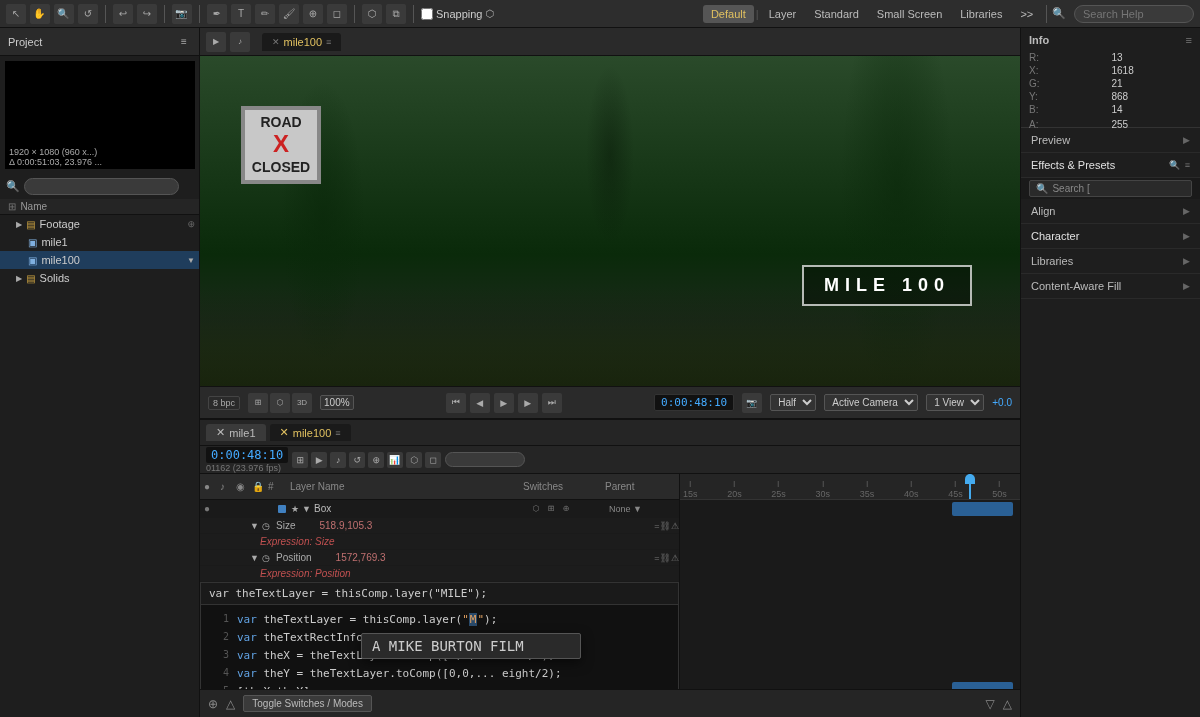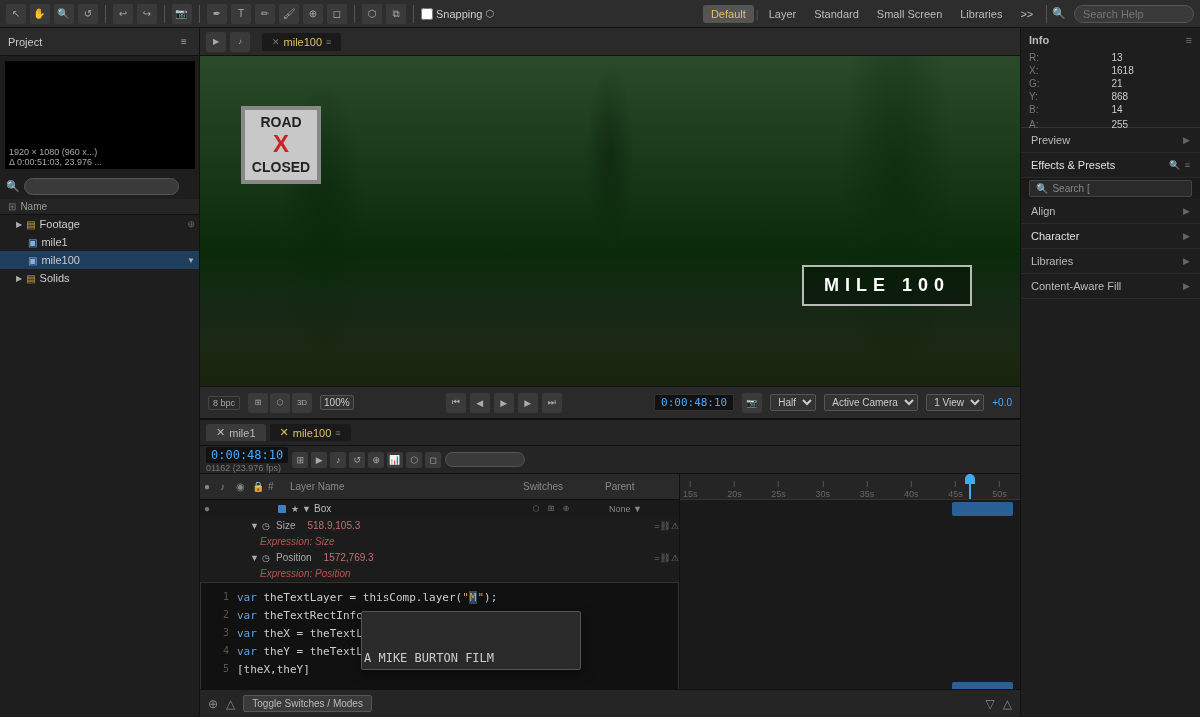--- a/index.html
+++ b/index.html
@@ -388,21 +388,21 @@
     .sub-row {
       display: flex;
       align-items: center;
       min-height: 16px;
       border-bottom: 1px solid #1a1a1a;
       background: #1c1c1c;
       font-size: 10px;
       color: #aaa;
       padding-left: 50px;
     }
-    .sub-row-value { color: #c07070; margin-left: 12px; }
+    .sub-row-value { color: #c07070; margin-left: 24px; }
 
     
     #expr-editor {
       position: relative;
       background: #1a1a1a;
       border: 1px solid #333;
       flex: 1;
       display: flex;
       flex-direction: column;
       overflow: hidden;
@@ -445,25 +445,24 @@
       top: 28px;
       left: 160px;
       background: #2a2a2a;
       border: 1px solid #555;
       border-radius: 2px;
       z-index: 100;
       width: 220px;
       box-shadow: 0 4px 12px rgba(0,0,0,0.5);
     }
     .ac-item {
-      padding: 4px 2px;
+      padding: 4px 10px;
       cursor: pointer;
-      font-size: 12px;
+      font-size: 14px;
       color: #ccc;
-      margin-top: 35px;
     }
 
     
     #right-panel {
       width: 180px;
       flex-shrink: 0;
       background: #1e1e1e;
       border-left: 1px solid #111;
       display: flex;
       flex-direction: column;
@@ -827,20 +826,21 @@
             <span style="flex:1;"></span>
             <span style="color:#777;font-size:9px;">=</span>
             <span style="color:#777;font-size:9px;">⛓</span>
             <span style="color:#777;font-size:9px;">⚠</span>
           </div>
           <div class="sub-row" style="padding-left:60px;color:#c05050;font-style:italic;text-align:center;">
             <span>Expression: Position</span>
           </div>
 
           <div id="expr-editor" style="background:#111;border:1px solid #333;min-height:90px;">
+            <div id="expr-top-line">var theTextLayer = thisComp.layer("MILE");</div>
             <div id="expr-content">
               <div class="expr-line">
                 <span class="expr-linenum">1</span>
                 <span class="expr-text">
                   <span class="expr-kw">var</span> theTextLayer = thisComp.layer(<span class="expr-str">"<span class="expr-highlight">M</span>"</span>);
                 </span>
               </div>
               <div class="expr-line">
                 <span class="expr-linenum">2</span>
                 <span class="expr-text">

